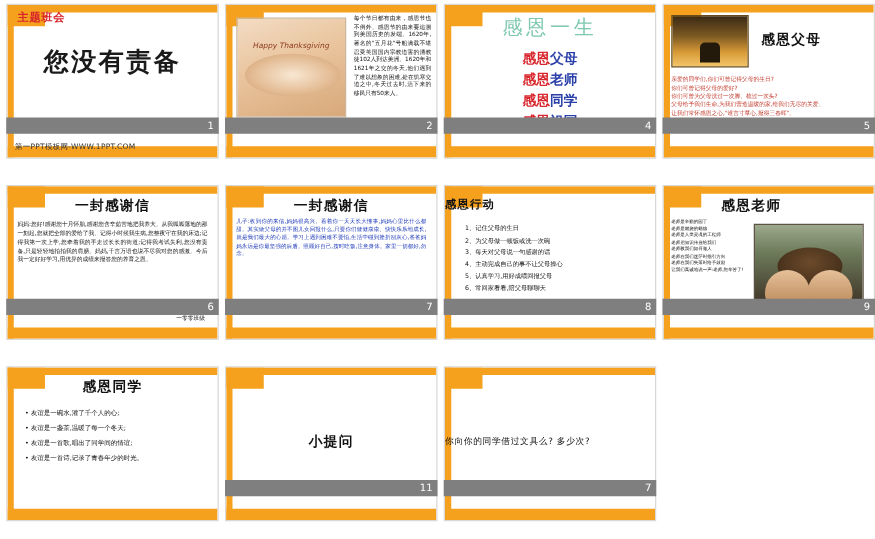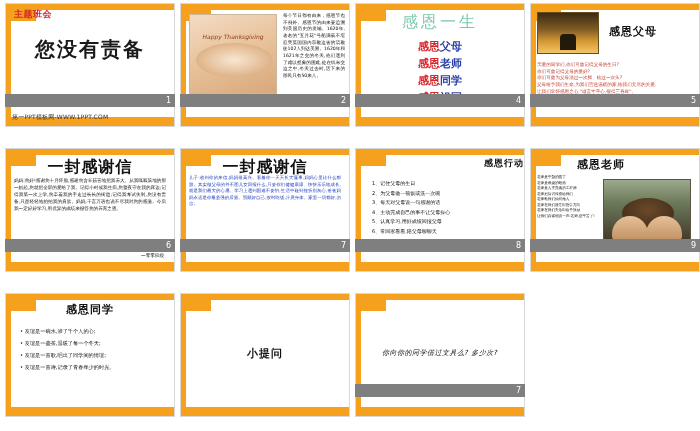--- a/index.html
+++ b/index.html
@@ -282,21 +282,21 @@
     line-height: 1.45;
     color: #c0392b;
   }
 
   
   .s6-title {
     position: absolute;
     left: 0; right: 0;
     top: 8px;
     text-align: center;
-    font-size: 16px;
+    font-size: 11px;
     font-weight: bold;
     color: #111;
     letter-spacing: 1px;
   }
   .s6-text {
     position: absolute;
     left: 8px;
     right: 8px;
     top: 28px;
     font-size: 4.6px;
@@ -322,26 +322,25 @@
     line-height: 1.5;
     color: #1c39b8;
     text-align: justify;
   }
 
   
   .s8-title {
     position: absolute;
     left: 0; right: 0;
     top: 8px;
-    text-align: right;
+    text-align: left;
     font-size: 9px;
     font-weight: bold;
     color: #111;
     letter-spacing: 1px;
-    margin-left: 48px;
   }
   .s8-list {
     position: absolute;
     left: 16px;
     top: 30px;
     right: 10px;
   }
   .s8-list div {
     font-size: 5px;
     line-height: 1.9;
@@ -433,25 +432,24 @@
     font-weight: bold;
     color: #111;
     letter-spacing: 1px;
   }
 
   
   .s12-q {
     position: absolute;
     left: 0; right: 0;
     top: 54px;
-    text-align: center;
+    text-align: left;
     font-size: 7px;
     color: #111;
     letter-spacing: 0.5px;
-    font-style: italic;
   }
 </style>
 </head>
 <body>
 
 <div id="grid">
 
   <div class="slide-cell">
     <div class="slide">
       <div class="bar-top"></div>
@@ -605,20 +603,21 @@
   </div>
 
   <div class="slide-cell">
     <div class="slide">
       <div class="bar-top"></div>
       <div class="bar-left"></div>
       <div class="bar-bottom"></div>
       <div class="corner-tab"></div>
       <div class="s11-title">小提问</div>
     </div>
+    <div class="num">11</div>
   </div>
 
   <div class="slide-cell">
     <div class="slide">
       <div class="bar-top"></div>
       <div class="bar-left"></div>
       <div class="bar-bottom"></div>
       <div class="corner-tab"></div>
       <div class="s12-q">你向你的同学借过文具么? 多少次?</div>
     </div>

